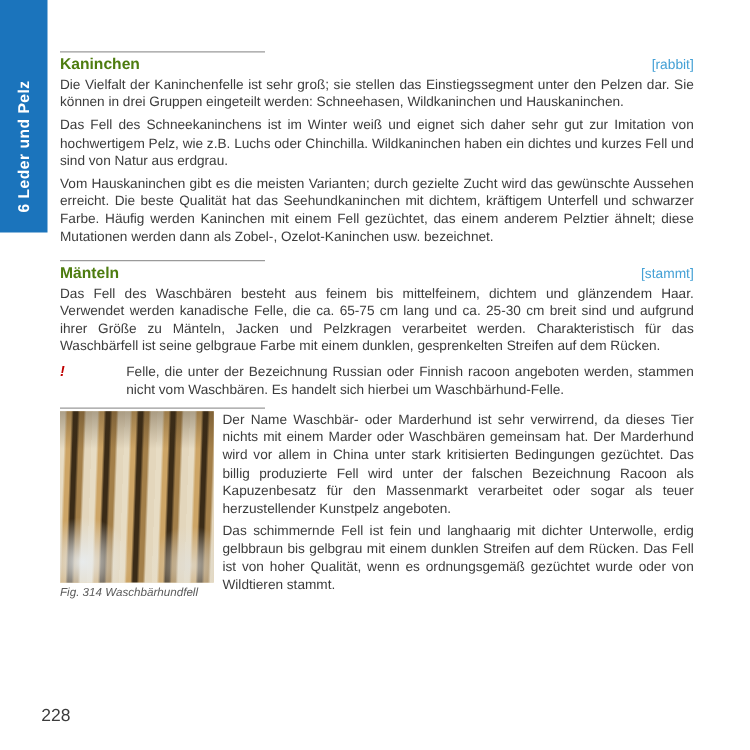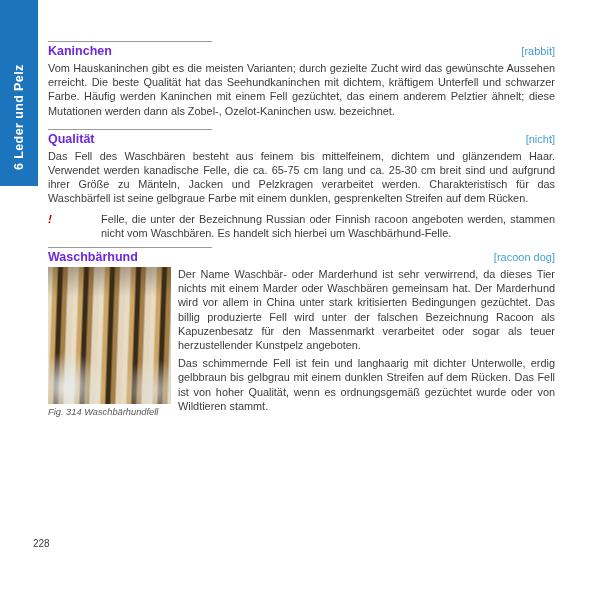--- a/index.html
+++ b/index.html
@@ -16,21 +16,21 @@
     display:flex; align-items:center; justify-content:flex-start;
     padding-top:16px; box-sizing:border-box;
     font-size:12.5px; font-weight:bold; letter-spacing:0.4px;
   }
 
   .content { position:absolute; left:48px; top:41px; width:507px; }
 
   section { margin-bottom:7px; }
   .rule { height:1px; background:#9a9a9a; width:164px; margin:0 0 2px 0; }
   .head-row { display:flex; justify-content:space-between; align-items:baseline; margin-bottom:3px; }
-  .heading { font-size:12.5px; font-weight:bold; color:#6d28d9; margin:0; }
+  .heading { font-size:12.5px; font-weight:bold; color:#4d7c0f; margin:0; }
   .tag { font-size:11px; color:#44a0d5; }
 
   .row { display:flex; gap:7px; }
   figure { width:123px; margin:0; flex:none; }
   .img { width:123px; }
   .img1 {
     height:140px;
     background:
       repeating-linear-gradient(94deg, rgba(193,153,104,0) 0px, rgba(193,153,104,0) 7px, rgba(193,153,104,0.55) 10px, rgba(166,124,74,0.45) 13px, rgba(193,153,104,0) 17px, rgba(193,153,104,0) 24px),
       repeating-linear-gradient(86deg, rgba(255,255,255,0.95) 0px, rgba(255,255,255,0.95) 4px, rgba(234,226,212,0.3) 7px, rgba(234,226,212,0.3) 12px, rgba(255,255,255,0.9) 15px, rgba(255,255,255,0.9) 21px),
@@ -56,67 +56,65 @@
   }
   figcaption { font-size:9.3px; font-style:italic; color:#595959; margin-top:3px; }
 
   .text { flex:1; font-size:10.9px; line-height:14.2px; color:#3c3c3c; text-align:justify; }
   .text p { margin:0 0 4px 0; }
 
   .note { display:flex; margin-top:6px; }
   .note-marker { color:#c00000; font-weight:bold; font-style:italic; width:13px; flex:none; font-size:11.5px; }
   .note-text { flex:1; text-align:justify;margin-left:40px; }
 
-  .page-number { position:absolute; left:33px; top:538px; font-size:10px; color:#3c3c3c; }
+  .page-number { position:absolute; left:33px; top:564px; font-size:14px; color:#3c3c3c; }
 </style>
 </head>
 <body>
 
 <div class="page">
 
   <div class="side-tab">6 Leder und Pelz</div>
 
   <div class="content">
 
     <section>
       <div class="rule"></div>
       <div class="head-row">
         <h2 class="heading">Kaninchen</h2>
         <span class="tag">[rabbit]</span>
       </div>
       <div class="row">
         <div class="text">
+          <p>Die Vielfalt der Kaninchenfelle ist sehr groß; sie stellen das Einstiegssegment unter den Pelzen dar. Sie können in drei Gruppen eingeteilt werden: Schneehasen, Wildkaninchen und Hauskaninchen.</p>
+          <p>Das Fell des Schneekaninchens ist im Winter weiß und eignet sich daher sehr gut zur Imitation von hochwertigem Pelz, wie z.B. Luchs oder Chinchilla. Wildkaninchen haben ein dichtes und kurzes Fell und sind von Natur aus erdgrau.</p>
           <p>Vom Hauskaninchen gibt es die meisten Varianten; durch gezielte Zucht wird das gewünschte Aussehen erreicht. Die beste Qualität hat das Seehundkaninchen mit dichtem, kräftigem Unterfell und schwarzer Farbe. Häufig werden Kaninchen mit einem Fell gezüchtet, das einem anderem Pelztier ähnelt; diese Mutationen werden dann als Zobel-, Ozelot-Kaninchen usw. bezeichnet.</p>
         </div>
       </div>
     </section>
 
     <section>
       <div class="rule"></div>
       <div class="head-row">
-        <h2 class="heading">Qualität</h2>
-        <span class="tag">[nicht]</span>
+        <h2 class="heading">Mänteln</h2>
+        <span class="tag">[stammt]</span>
       </div>
       <div class="row">
         <div class="text">
           <p>Das Fell des Waschbären besteht aus feinem bis mittelfeinem, dichtem und glänzendem Haar. Verwendet werden kanadische Felle, die ca. 65-75 cm lang und ca. 25-30 cm breit sind und aufgrund ihrer Größe zu Mänteln, Jacken und Pelzkragen verarbeitet werden. Charakteristisch für das Waschbärfell ist seine gelbgraue Farbe mit einem dunklen, gesprenkelten Streifen auf dem Rücken.</p>
           <div class="note">
             <span class="note-marker">!</span>
             <span class="note-text">Felle, die unter der Bezeichnung Russian oder Finnish racoon angeboten werden, stammen nicht vom Waschbären. Es handelt sich hierbei um Waschbärhund-Felle.</span>
           </div>
         </div>
       </div>
     </section>
 
     <section>
       <div class="rule"></div>
-      <div class="head-row">
-        <h2 class="heading">Waschbärhund</h2>
-        <span class="tag">[racoon dog]</span>
-      </div>
       <div class="row">
         <figure>
           <div class="img img3"></div>
           <figcaption>Fig. 314 Waschbärhundfell</figcaption>
         </figure>
         <div class="text">
           <p>Der Name Waschbär- oder Marderhund ist sehr verwirrend, da dieses Tier nichts mit einem Marder oder Waschbären gemeinsam hat. Der Marderhund wird vor allem in China unter stark kritisierten Bedingungen gezüchtet. Das billig produzierte Fell wird unter der falschen Bezeichnung Racoon als Kapuzenbesatz für den Massenmarkt verarbeitet oder sogar als teuer herzustellender Kunstpelz angeboten.</p>
           <p>Das schimmernde Fell ist fein und langhaarig mit dichter Unterwolle, erdig gelbbraun bis gelbgrau mit einem dunklen Streifen auf dem Rücken. Das Fell ist von hoher Qualität, wenn es ordnungsgemäß gezüchtet wurde oder von Wildtieren stammt.</p>
         </div>
       </div>

